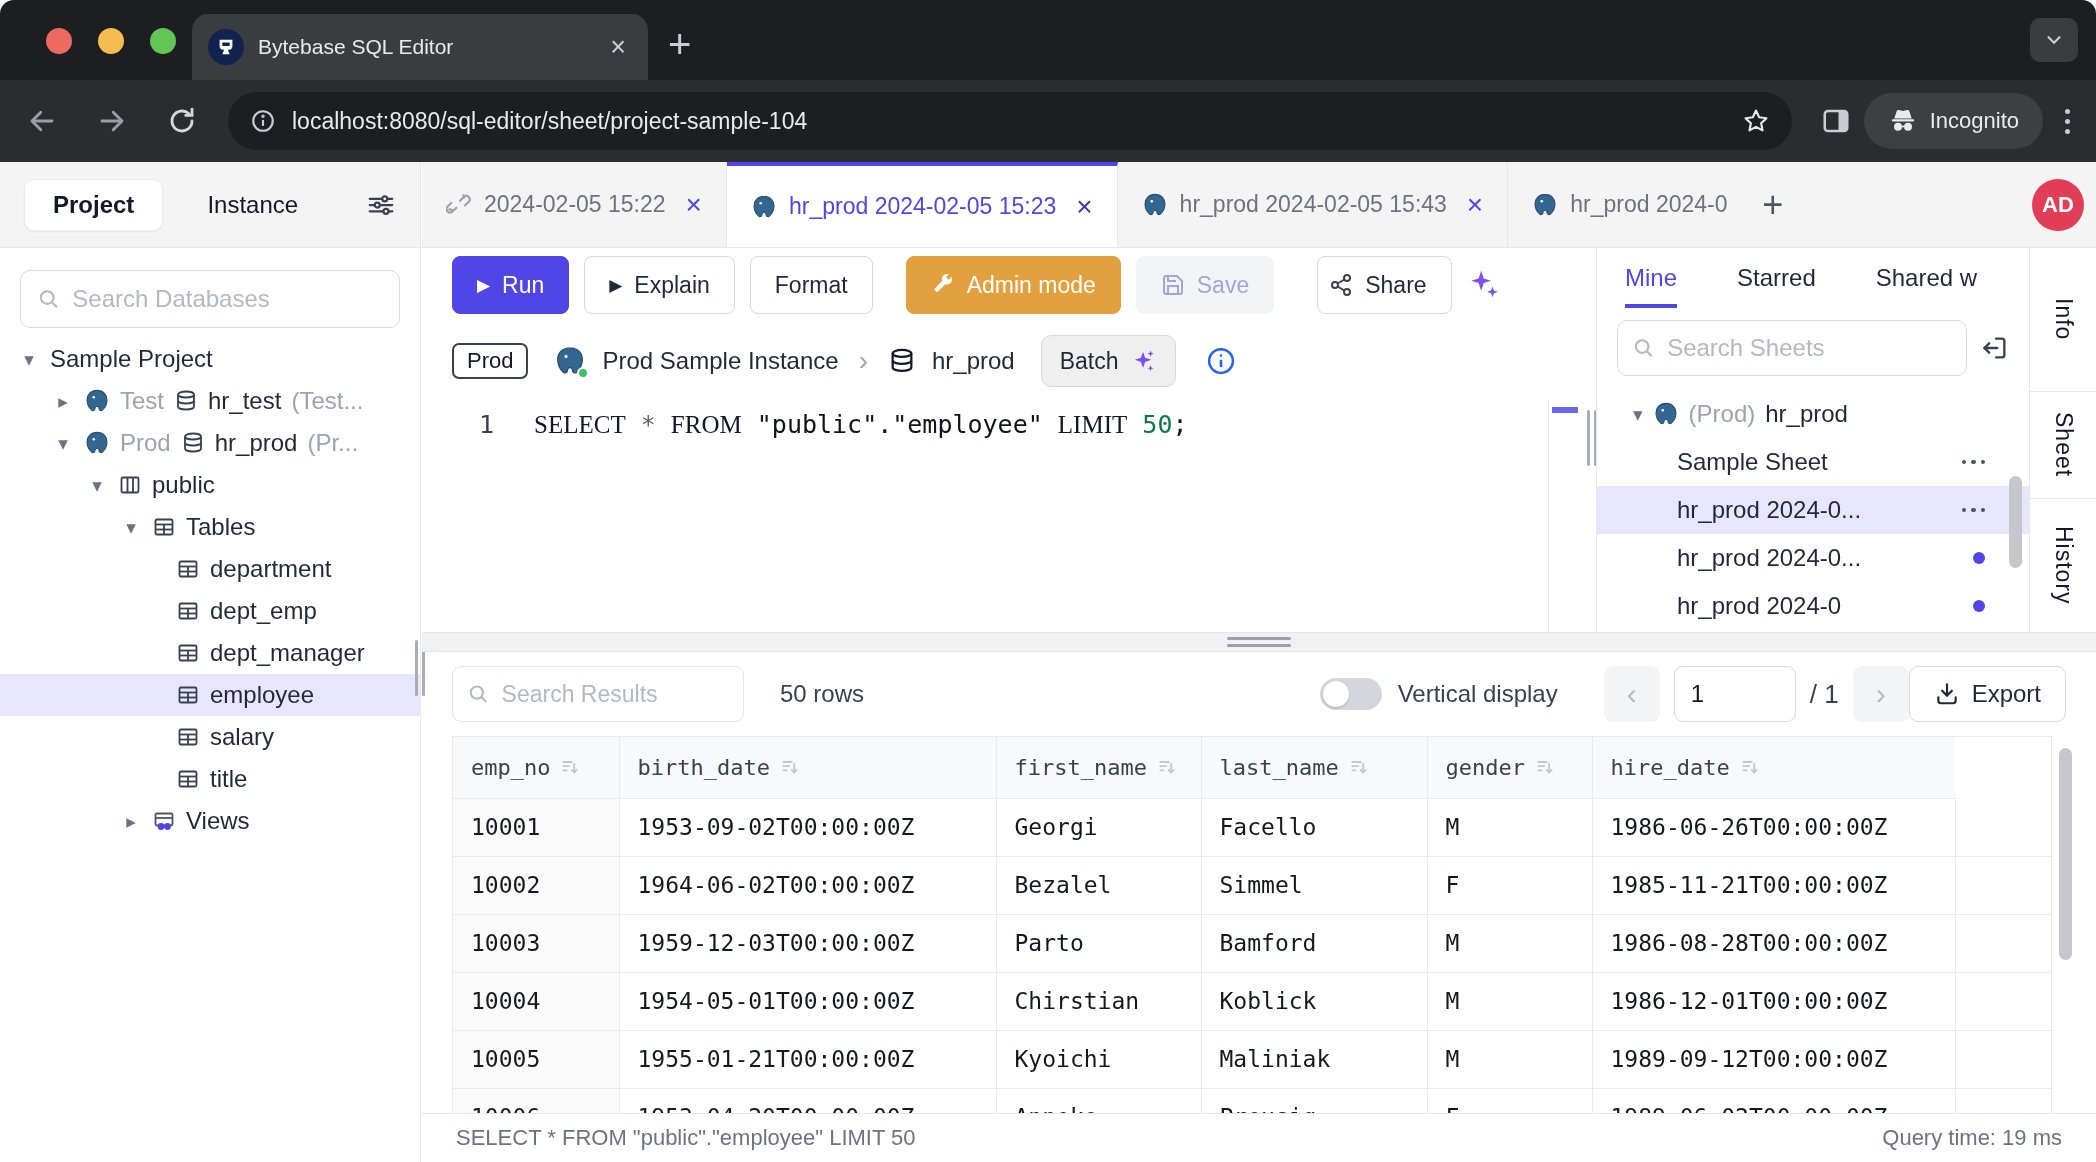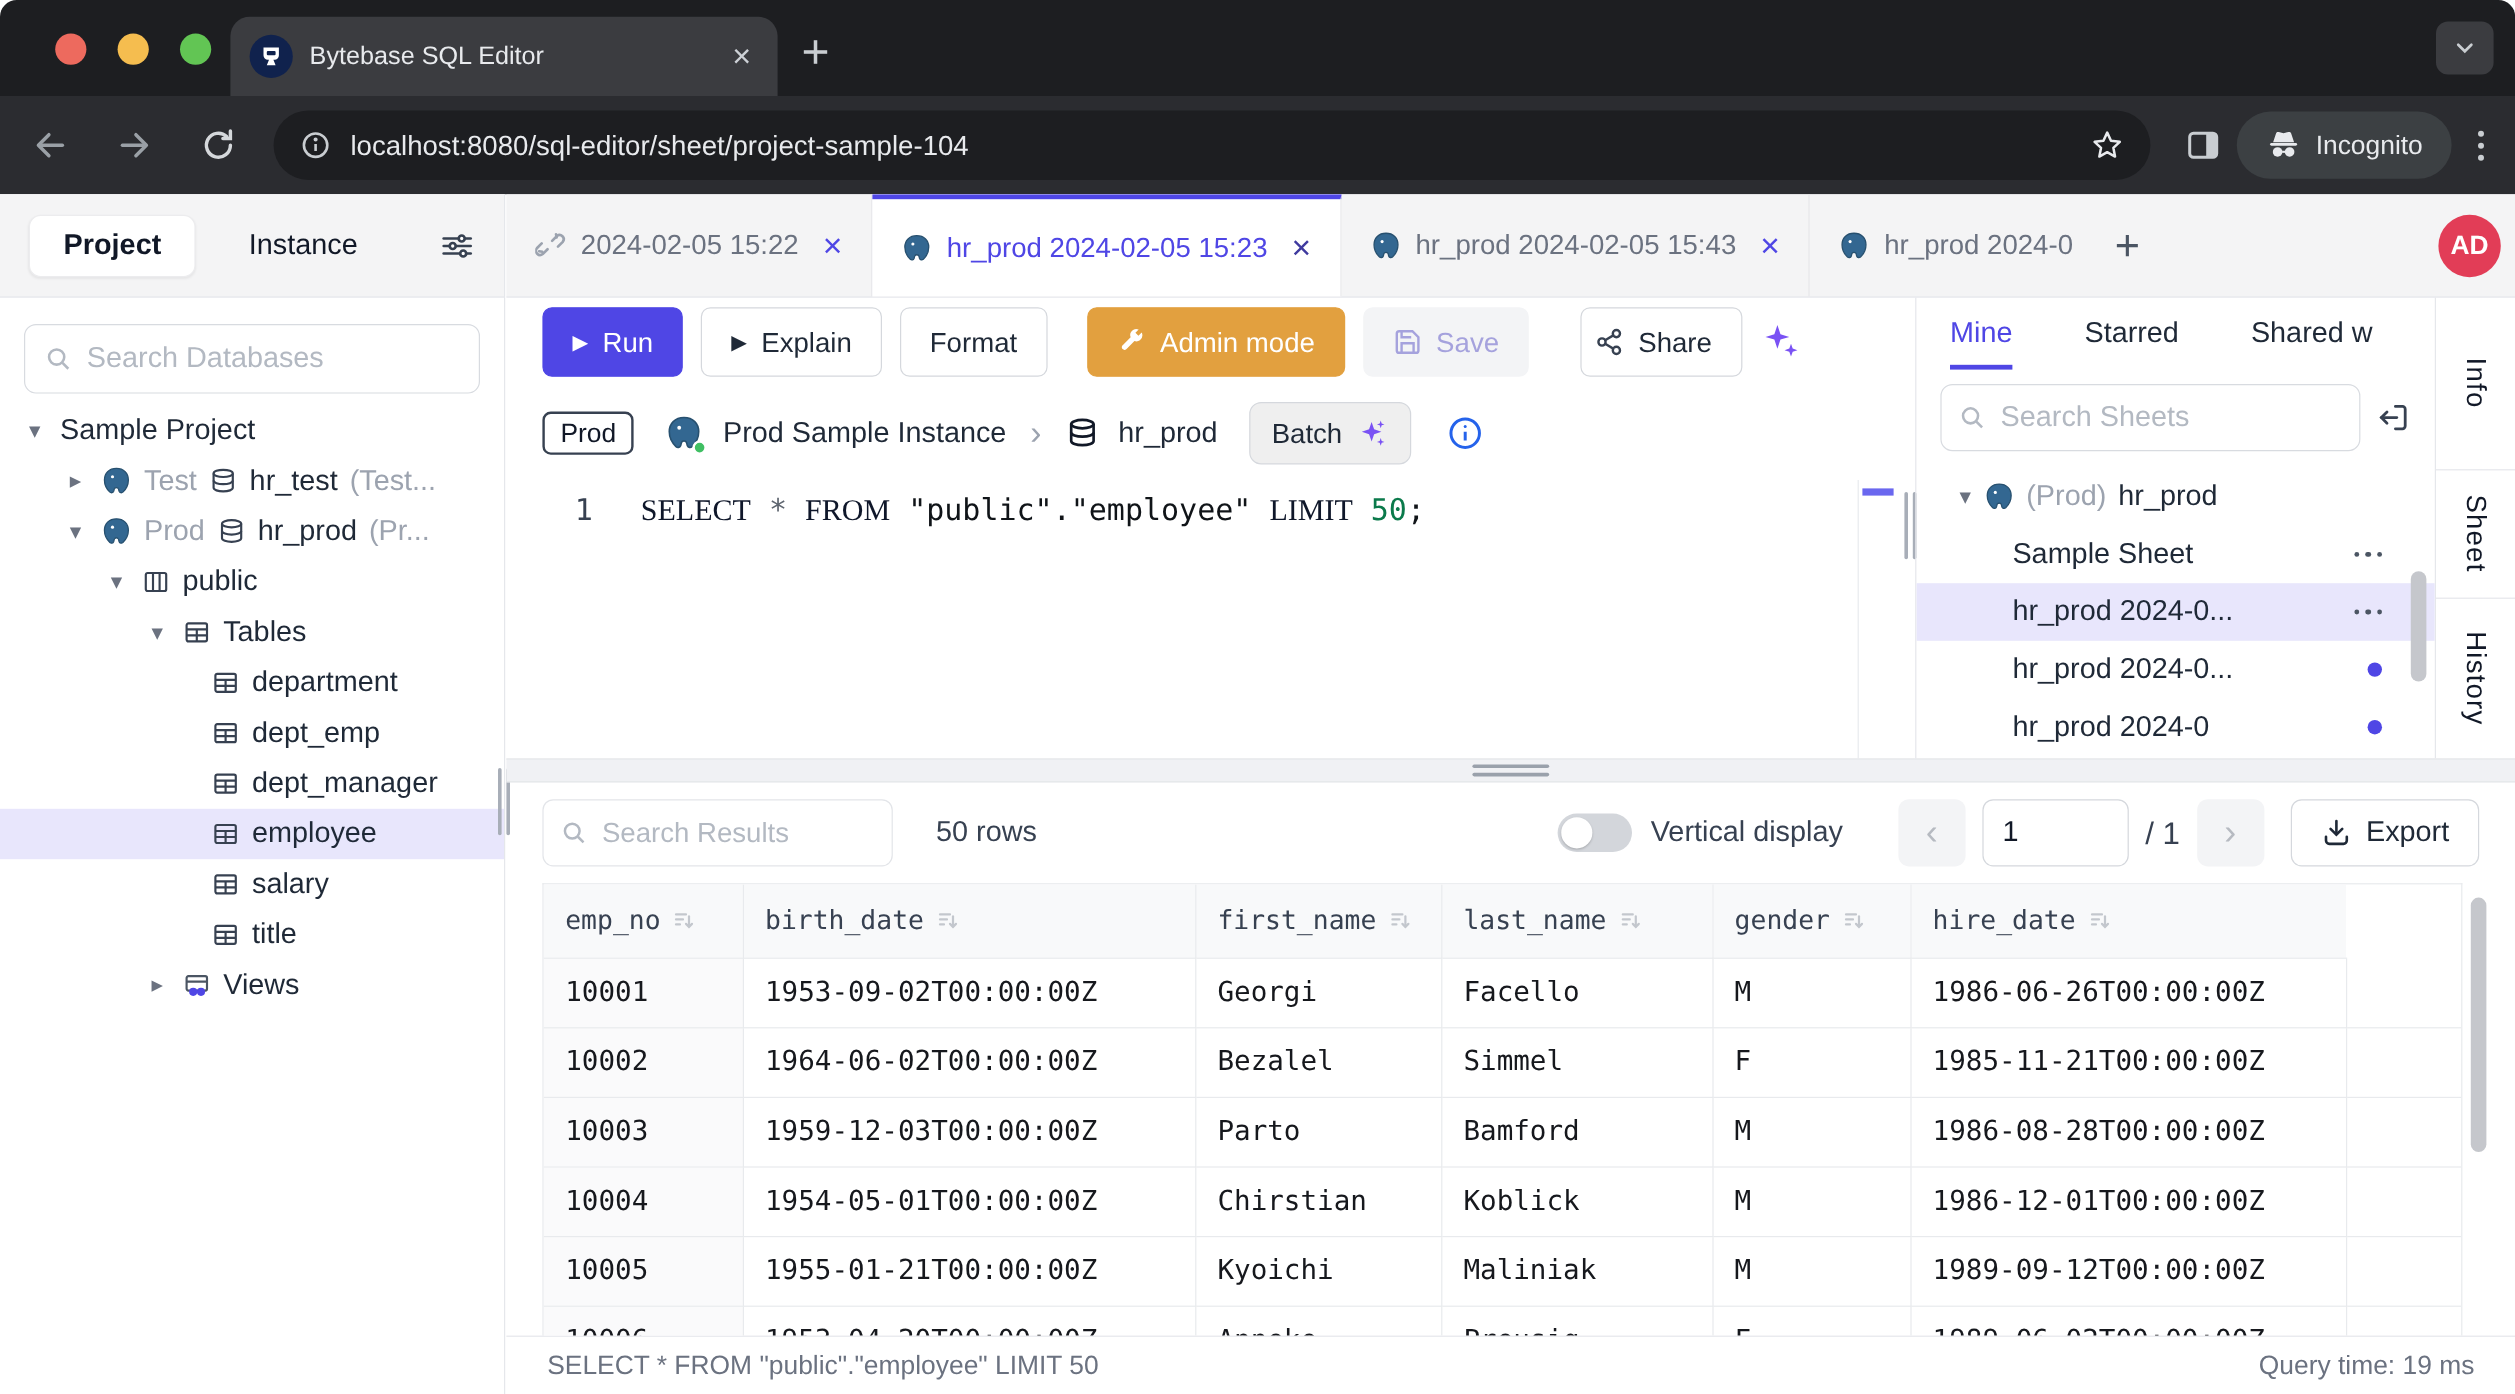--- a/index.html
+++ b/index.html
@@ -121,21 +121,21 @@
   .ressearch input::placeholder { color:#b3b9c2; }
   .rowcount { font-size:24px; color:#374151; margin-left:36px; }
   .vgroup { margin-left:auto; display:flex; align-items:center; gap:16px; }
   .toggle { width:62px; height:32px; border-radius:16px; background:#d3d6db; position:relative; }
   .toggle i { position:absolute; left:3px; top:3px; width:26px; height:26px; border-radius:50%; background:#fff; box-shadow:0 1px 2px rgba(0,0,0,.2); }
   .vlabel { font-size:24px; color:#374151; }
   .pager { display:flex; align-items:center; gap:14px; margin-left:46px; }
   .pgbtn { width:56px; height:56px; border-radius:9px; background:#f3f4f6; color:#b6bac1; font-size:30px; display:flex; align-items:center; justify-content:center; }
   .pginput { width:122px; height:56px; border:1px solid #d5d8dd; border-radius:9px; font-size:24px; padding:0 16px; color:#111827; outline:none; }
   .pgtotal { font-size:26px; color:#374151; }
-  .exportbtn { height:56px; display:inline-flex; align-items:center; gap:12px; border:1px solid #d5d8dd; border-radius:9px; background:#fff; padding:0 24px; font-size:24px; color:#1f2937; margin-left:22px; }
+  .exportbtn { height:56px; display:inline-flex; align-items:center; gap:12px; border:1px solid #d5d8dd; border-radius:9px; background:#fff; padding:0 24px; font-size:24px; color:#1f2937; }
   .tablewrap { height:377px; overflow:hidden; margin:0 44px 0 30px; border:1px solid #e8eaed; border-bottom:none; position:relative; }
   table.grid { border-collapse:collapse; width:100%; table-layout:fixed; font-family:"DejaVu Sans Mono",monospace; }
   .grid col.c0{width:166px;} .grid col.c1{width:377px;} .grid col.c2{width:205px;} .grid col.c3{width:226px;} .grid col.c4{width:165px;} .grid col.c5{width:363px;}
   .grid th { height:61px; background:#f8f9fa; border-right:1px solid #e8eaed; border-bottom:1px solid #e8eaed; font-weight:400; font-size:22px; color:#374151; text-align:left; padding:0 10px 0 18px; white-space:nowrap; overflow:hidden; }
   .grid th .thwrap { display:flex; align-items:center; gap:10px; }
   .grid td { height:58px; border-right:1px solid #e8eaed; border-bottom:1px solid #e8eaed; font-size:23px; color:#16181d; padding:0 10px 0 18px; white-space:nowrap; overflow:hidden; }
   .grid td:first-child { background:#fafafb; }
   .grid th:last-child, .grid td:last-child { border-right:none; }
   .grid-scroll { position:absolute; right:24px; top:96px; width:13px; height:212px; background:#c5c7cc; border-radius:7px; }
   .statusbar { height:49px; border-top:1px solid #e5e7eb; background:#fff; display:flex; align-items:center; padding:0 34px; font-size:22px; color:#6b7280; margin-top:auto; }

